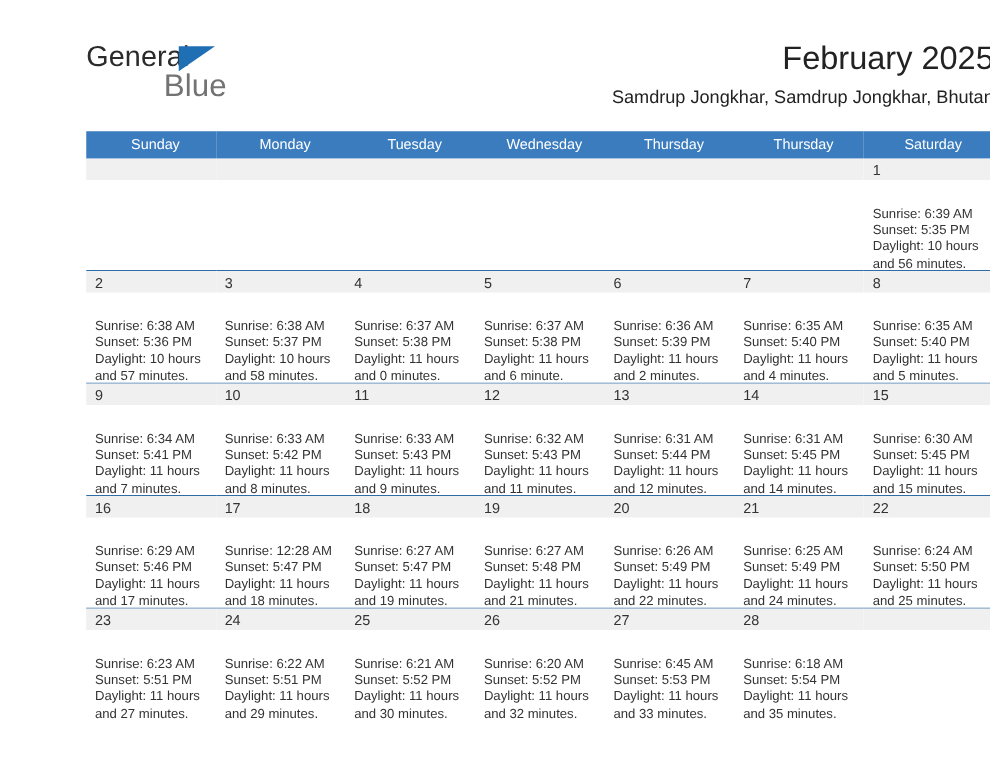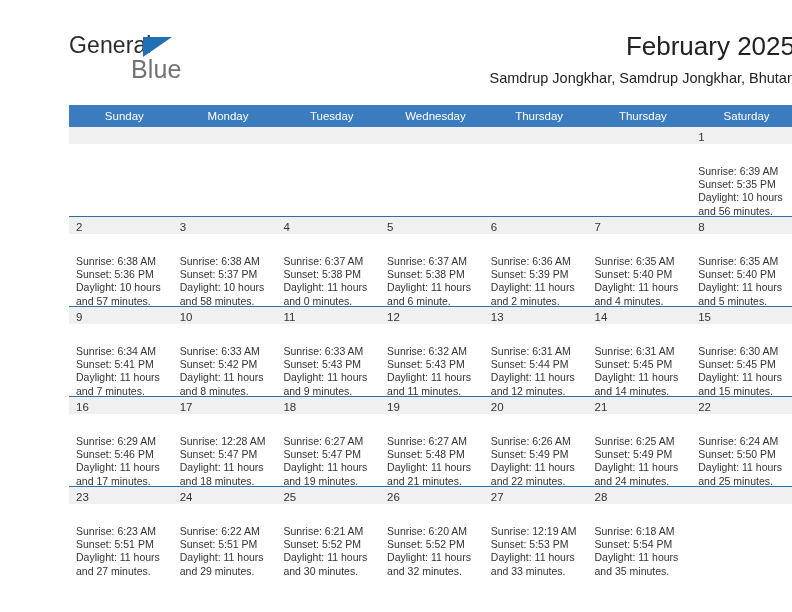--- a/index.html
+++ b/index.html
@@ -479,21 +479,21 @@
                 <div>Sunrise: 6:20 AM</div>
                 <div>Sunset: 5:52 PM</div>
                 <div class="wrapline">Daylight: 11 hours and 32 minutes.</div>
               </div>
             </div>
           </td>
           <td>
             <div class="daycell filled">
               <div class="daynum-band"><span class="daynum">27</span></div>
               <div class="dayinfo">
-                <div>Sunrise: 12:19 AM</div>
+                <div>Sunrise: 6:45 AM</div>
                 <div>Sunset: 5:53 PM</div>
                 <div class="wrapline">Daylight: 11 hours and 33 minutes.</div>
               </div>
             </div>
           </td>
           <td>
             <div class="daycell filled">
               <div class="daynum-band"><span class="daynum">28</span></div>
               <div class="dayinfo">
                 <div>Sunrise: 6:18 AM</div>

